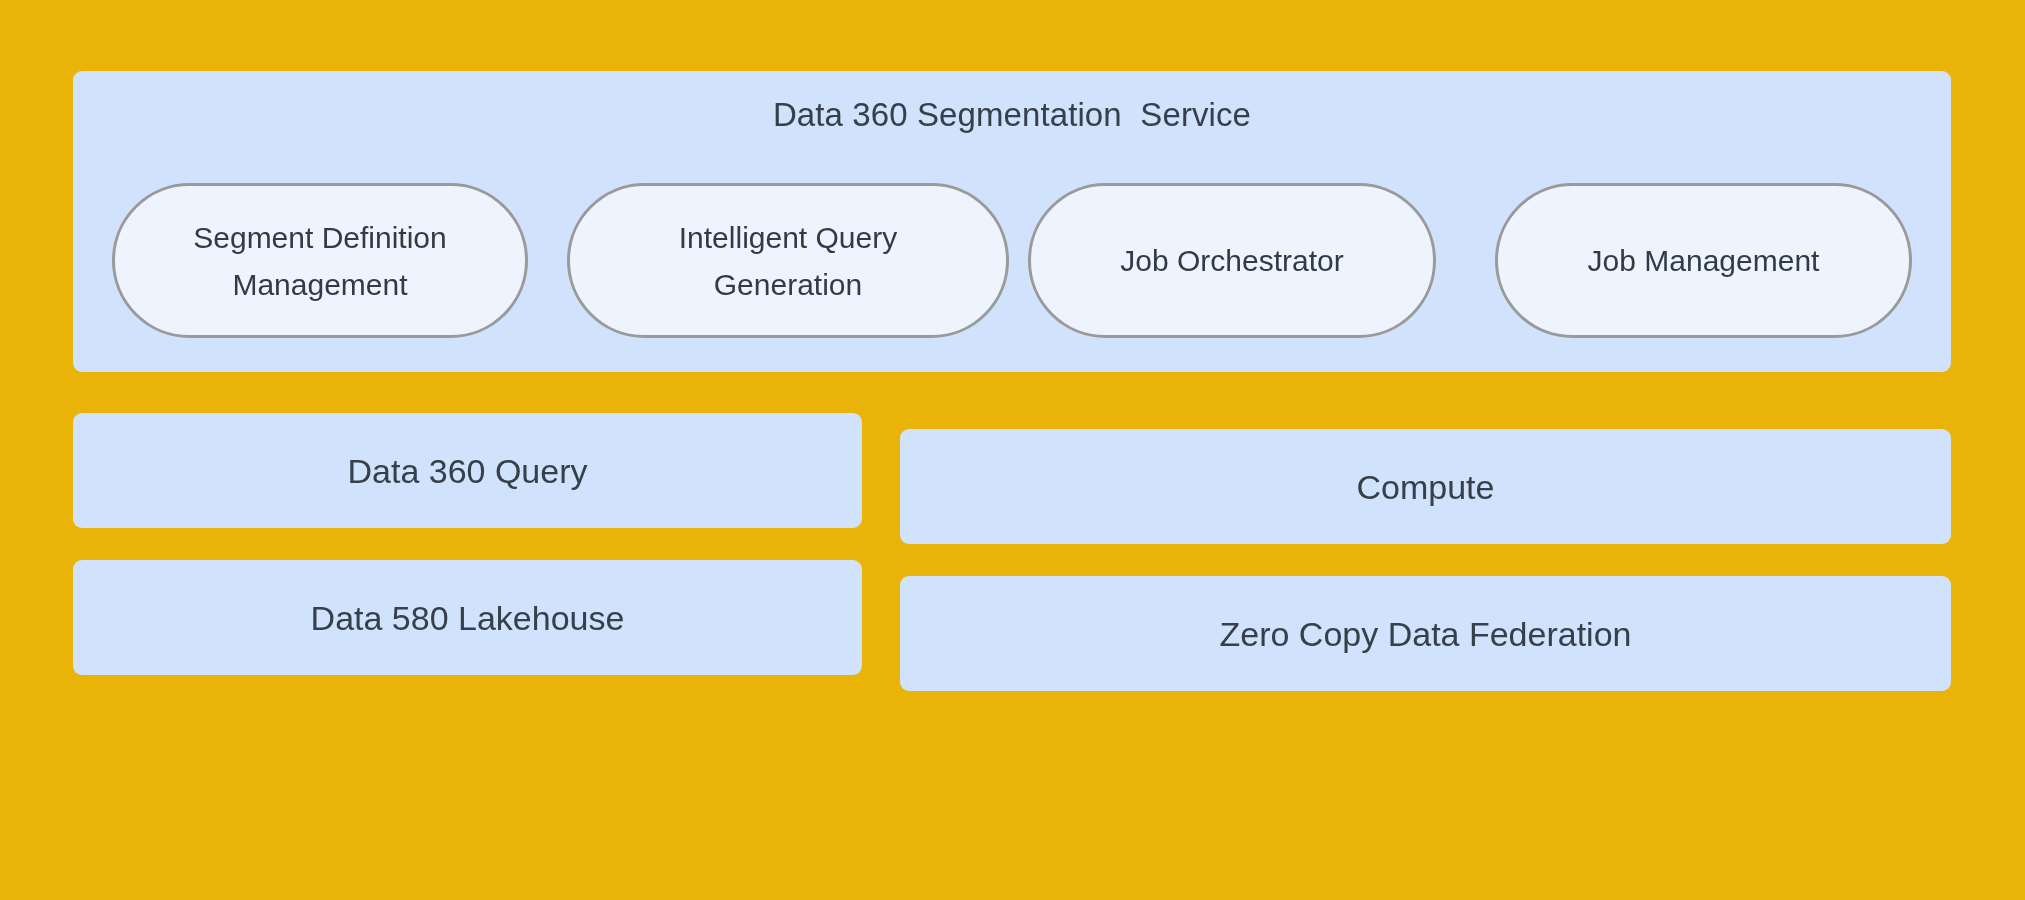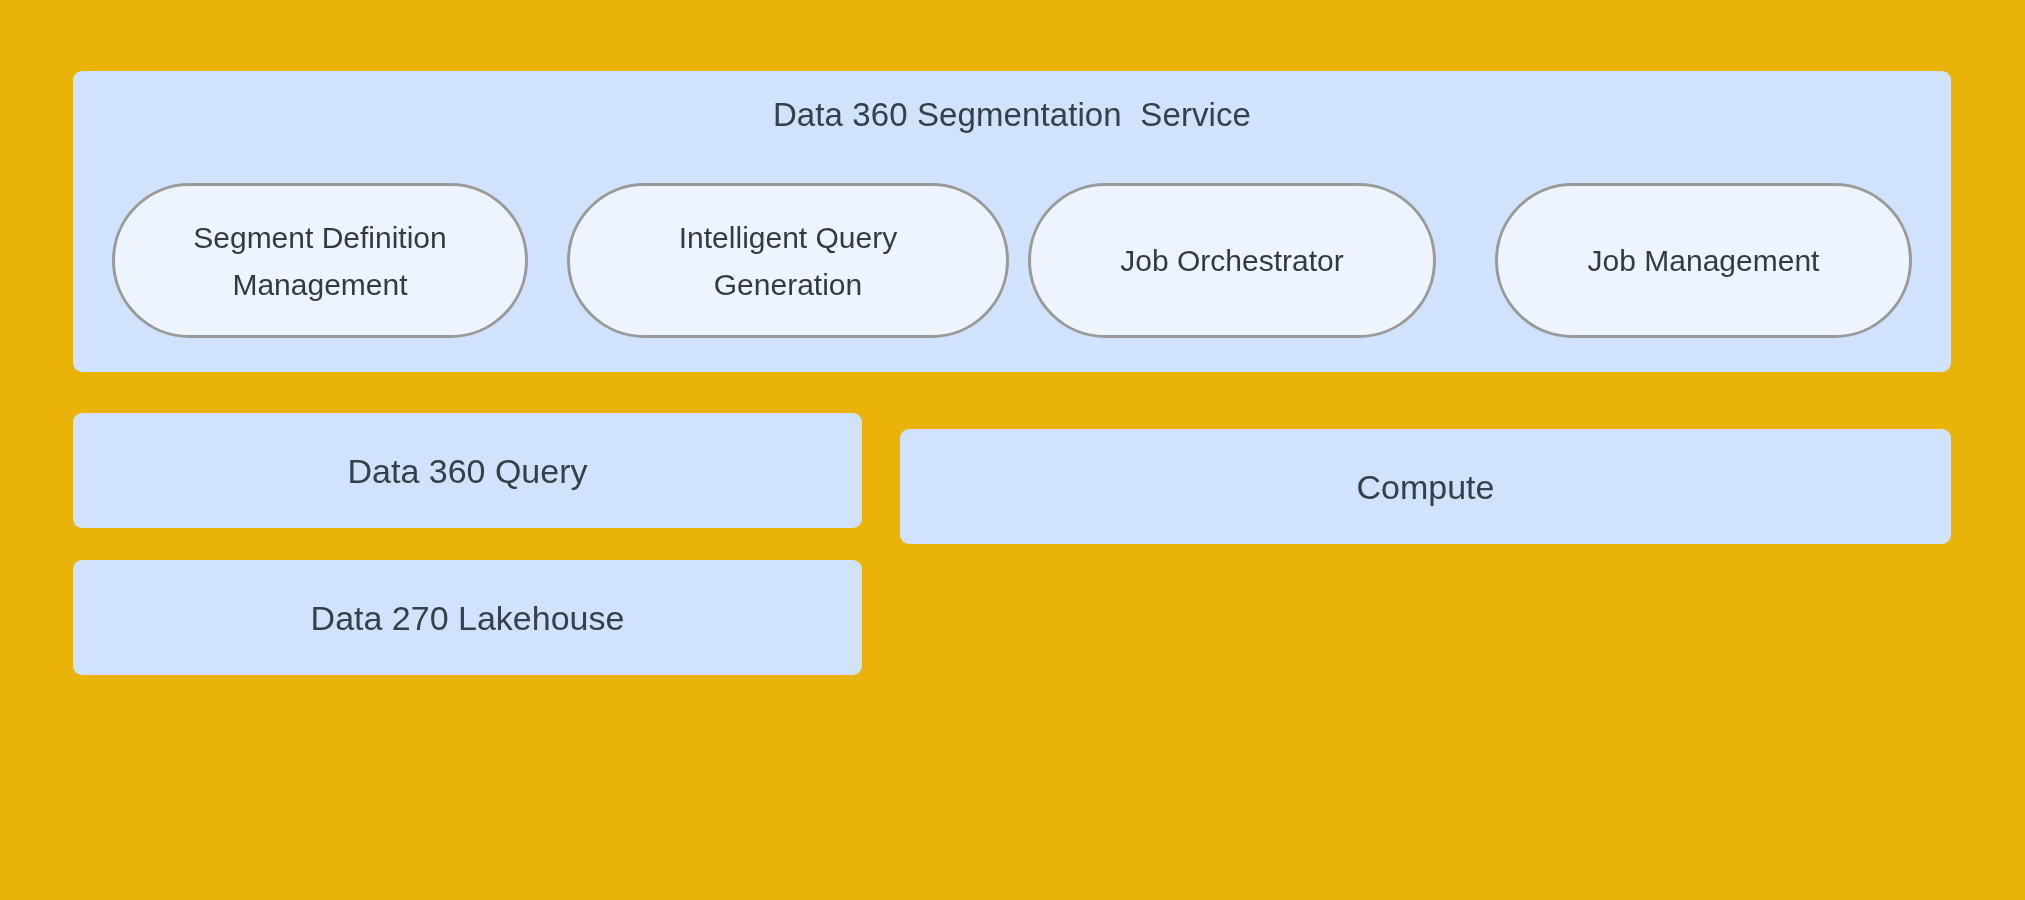--- a/index.html
+++ b/index.html
@@ -134,17 +134,20 @@
   </div>
 
   <div class="block col-left row-2">
     <span>Data 360 Query</span>
   </div>
   <div class="block col-right row-2">
     <span>Compute</span>
   </div>
 
   <div class="block col-left row-3">
-    <span>Data 270 Lakehouse</span>
+    <span>Data 580 Lakehouse</span>
+  </div>
+  <div class="block col-right row-3">
+    <span>Zero Copy Data Federation</span>
   </div>
 
 
 </div>
 
 </body></html>

